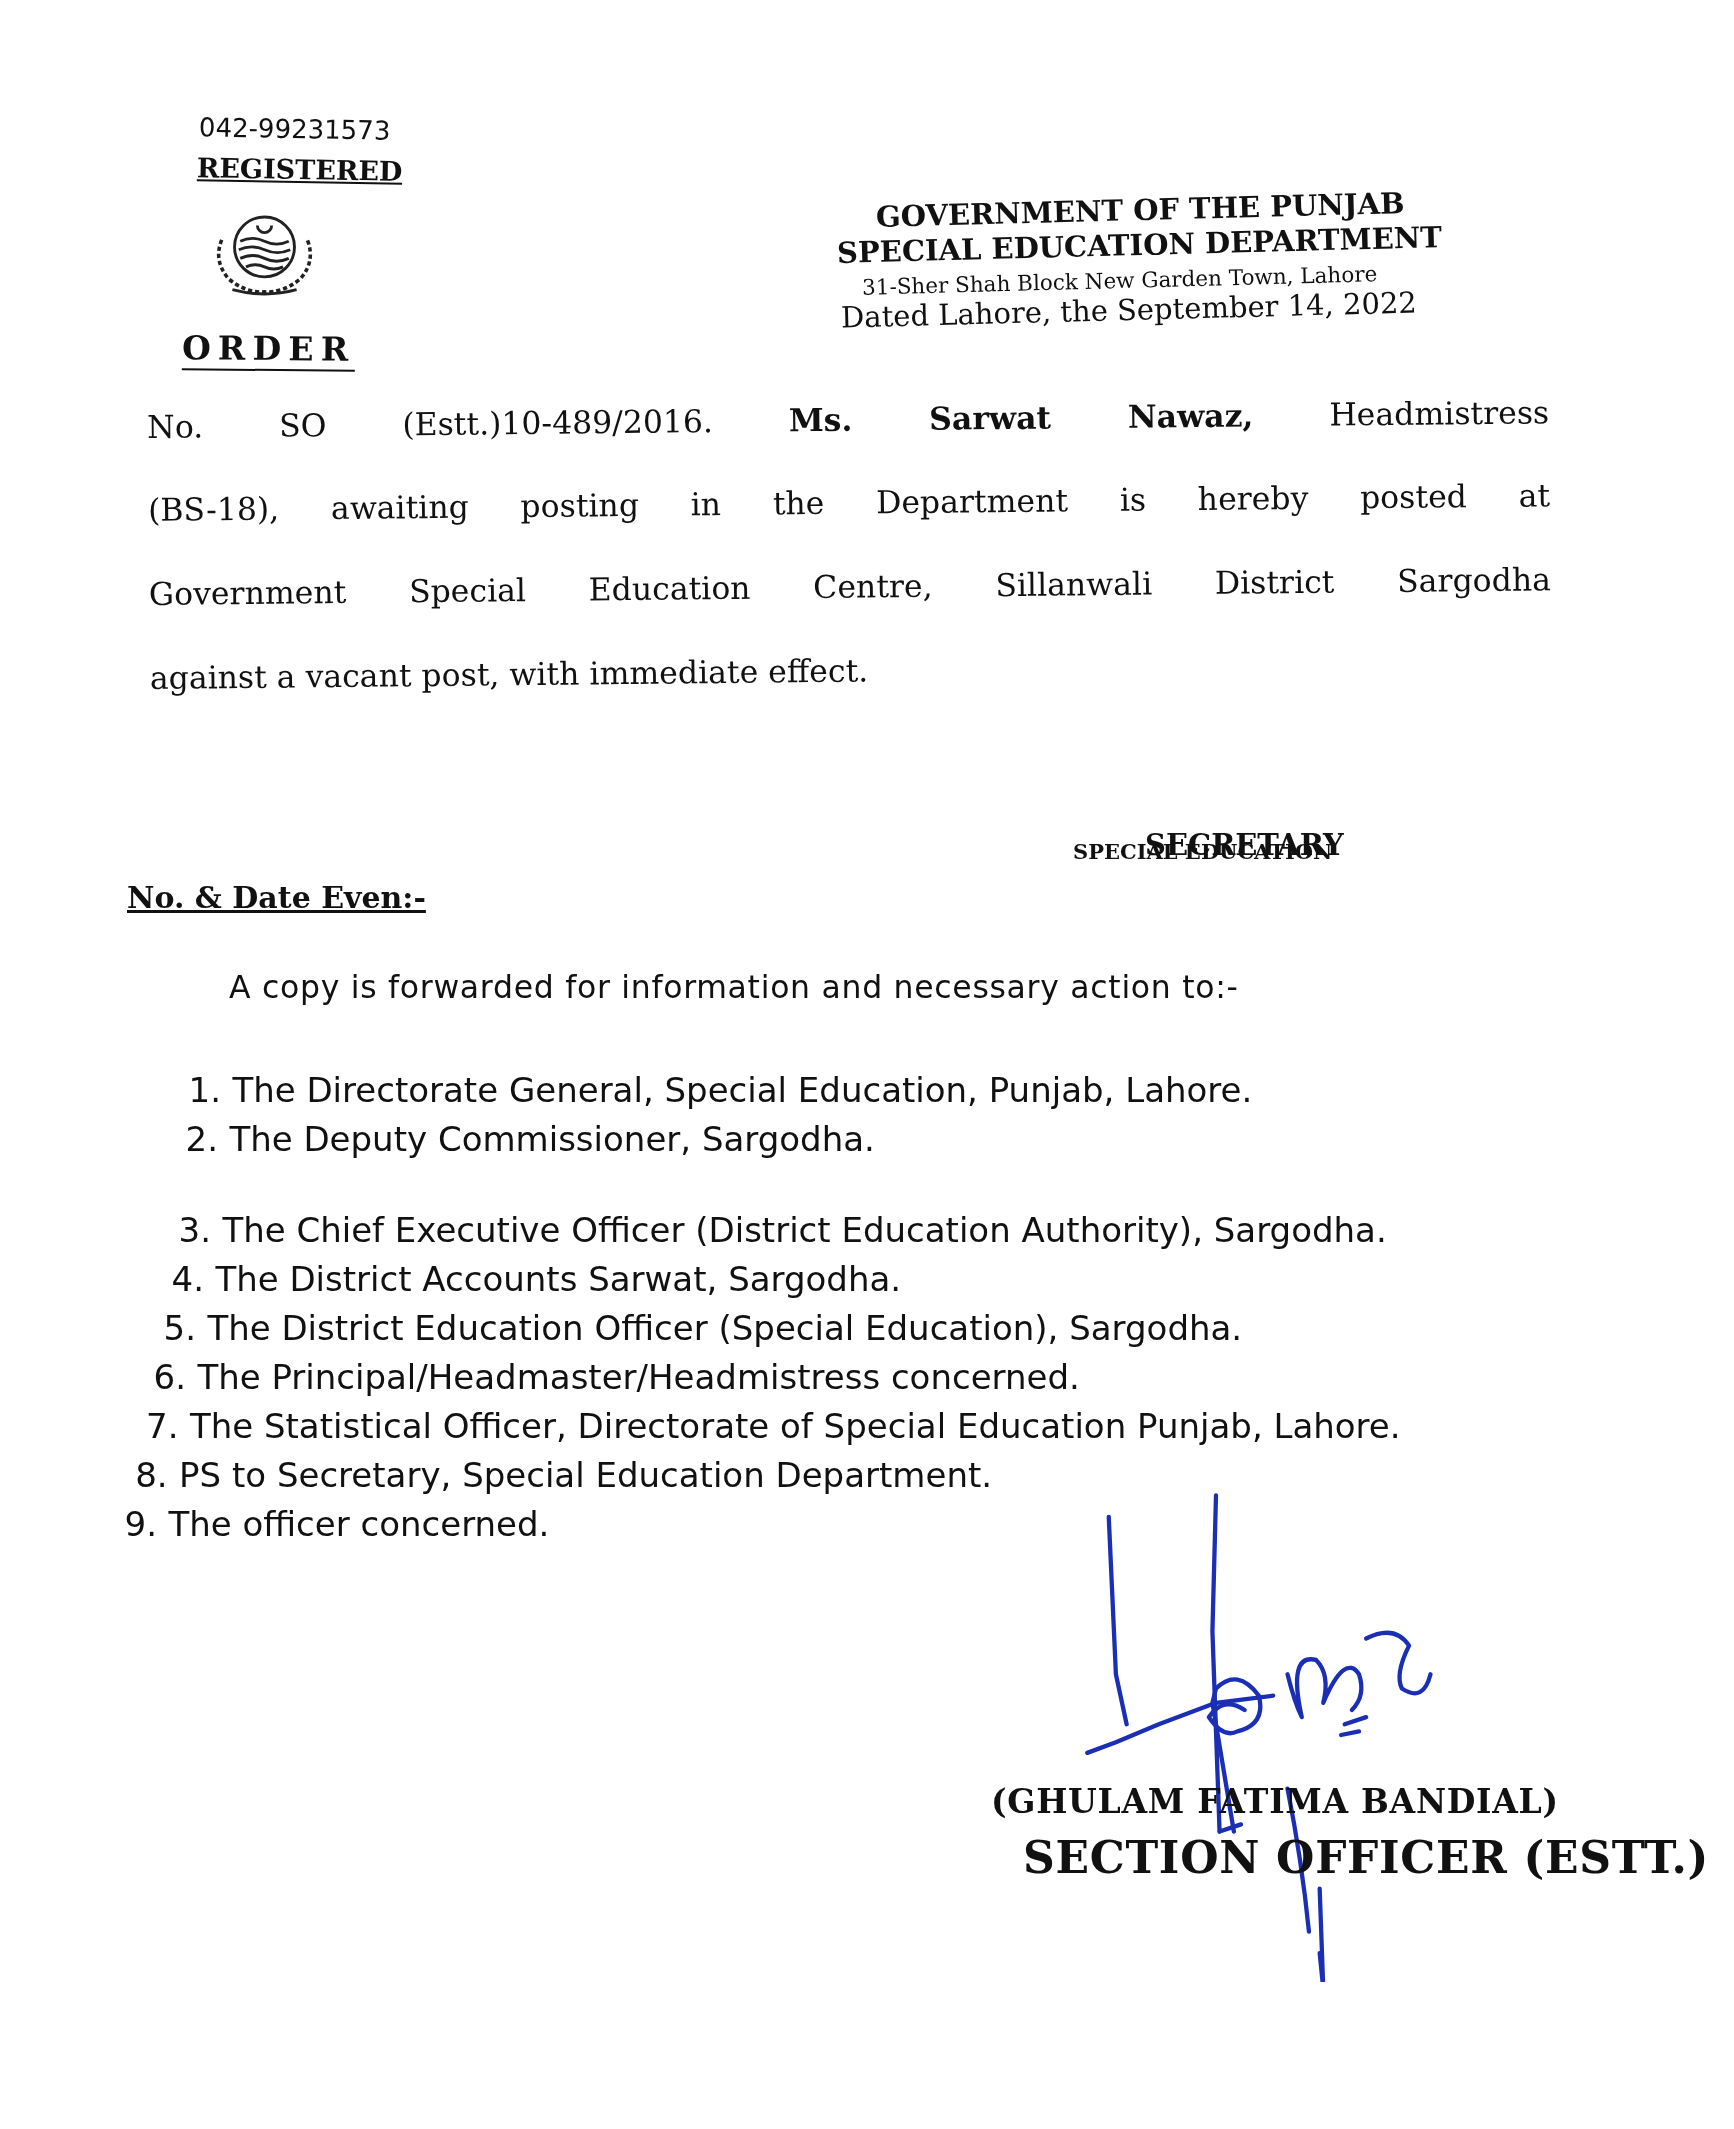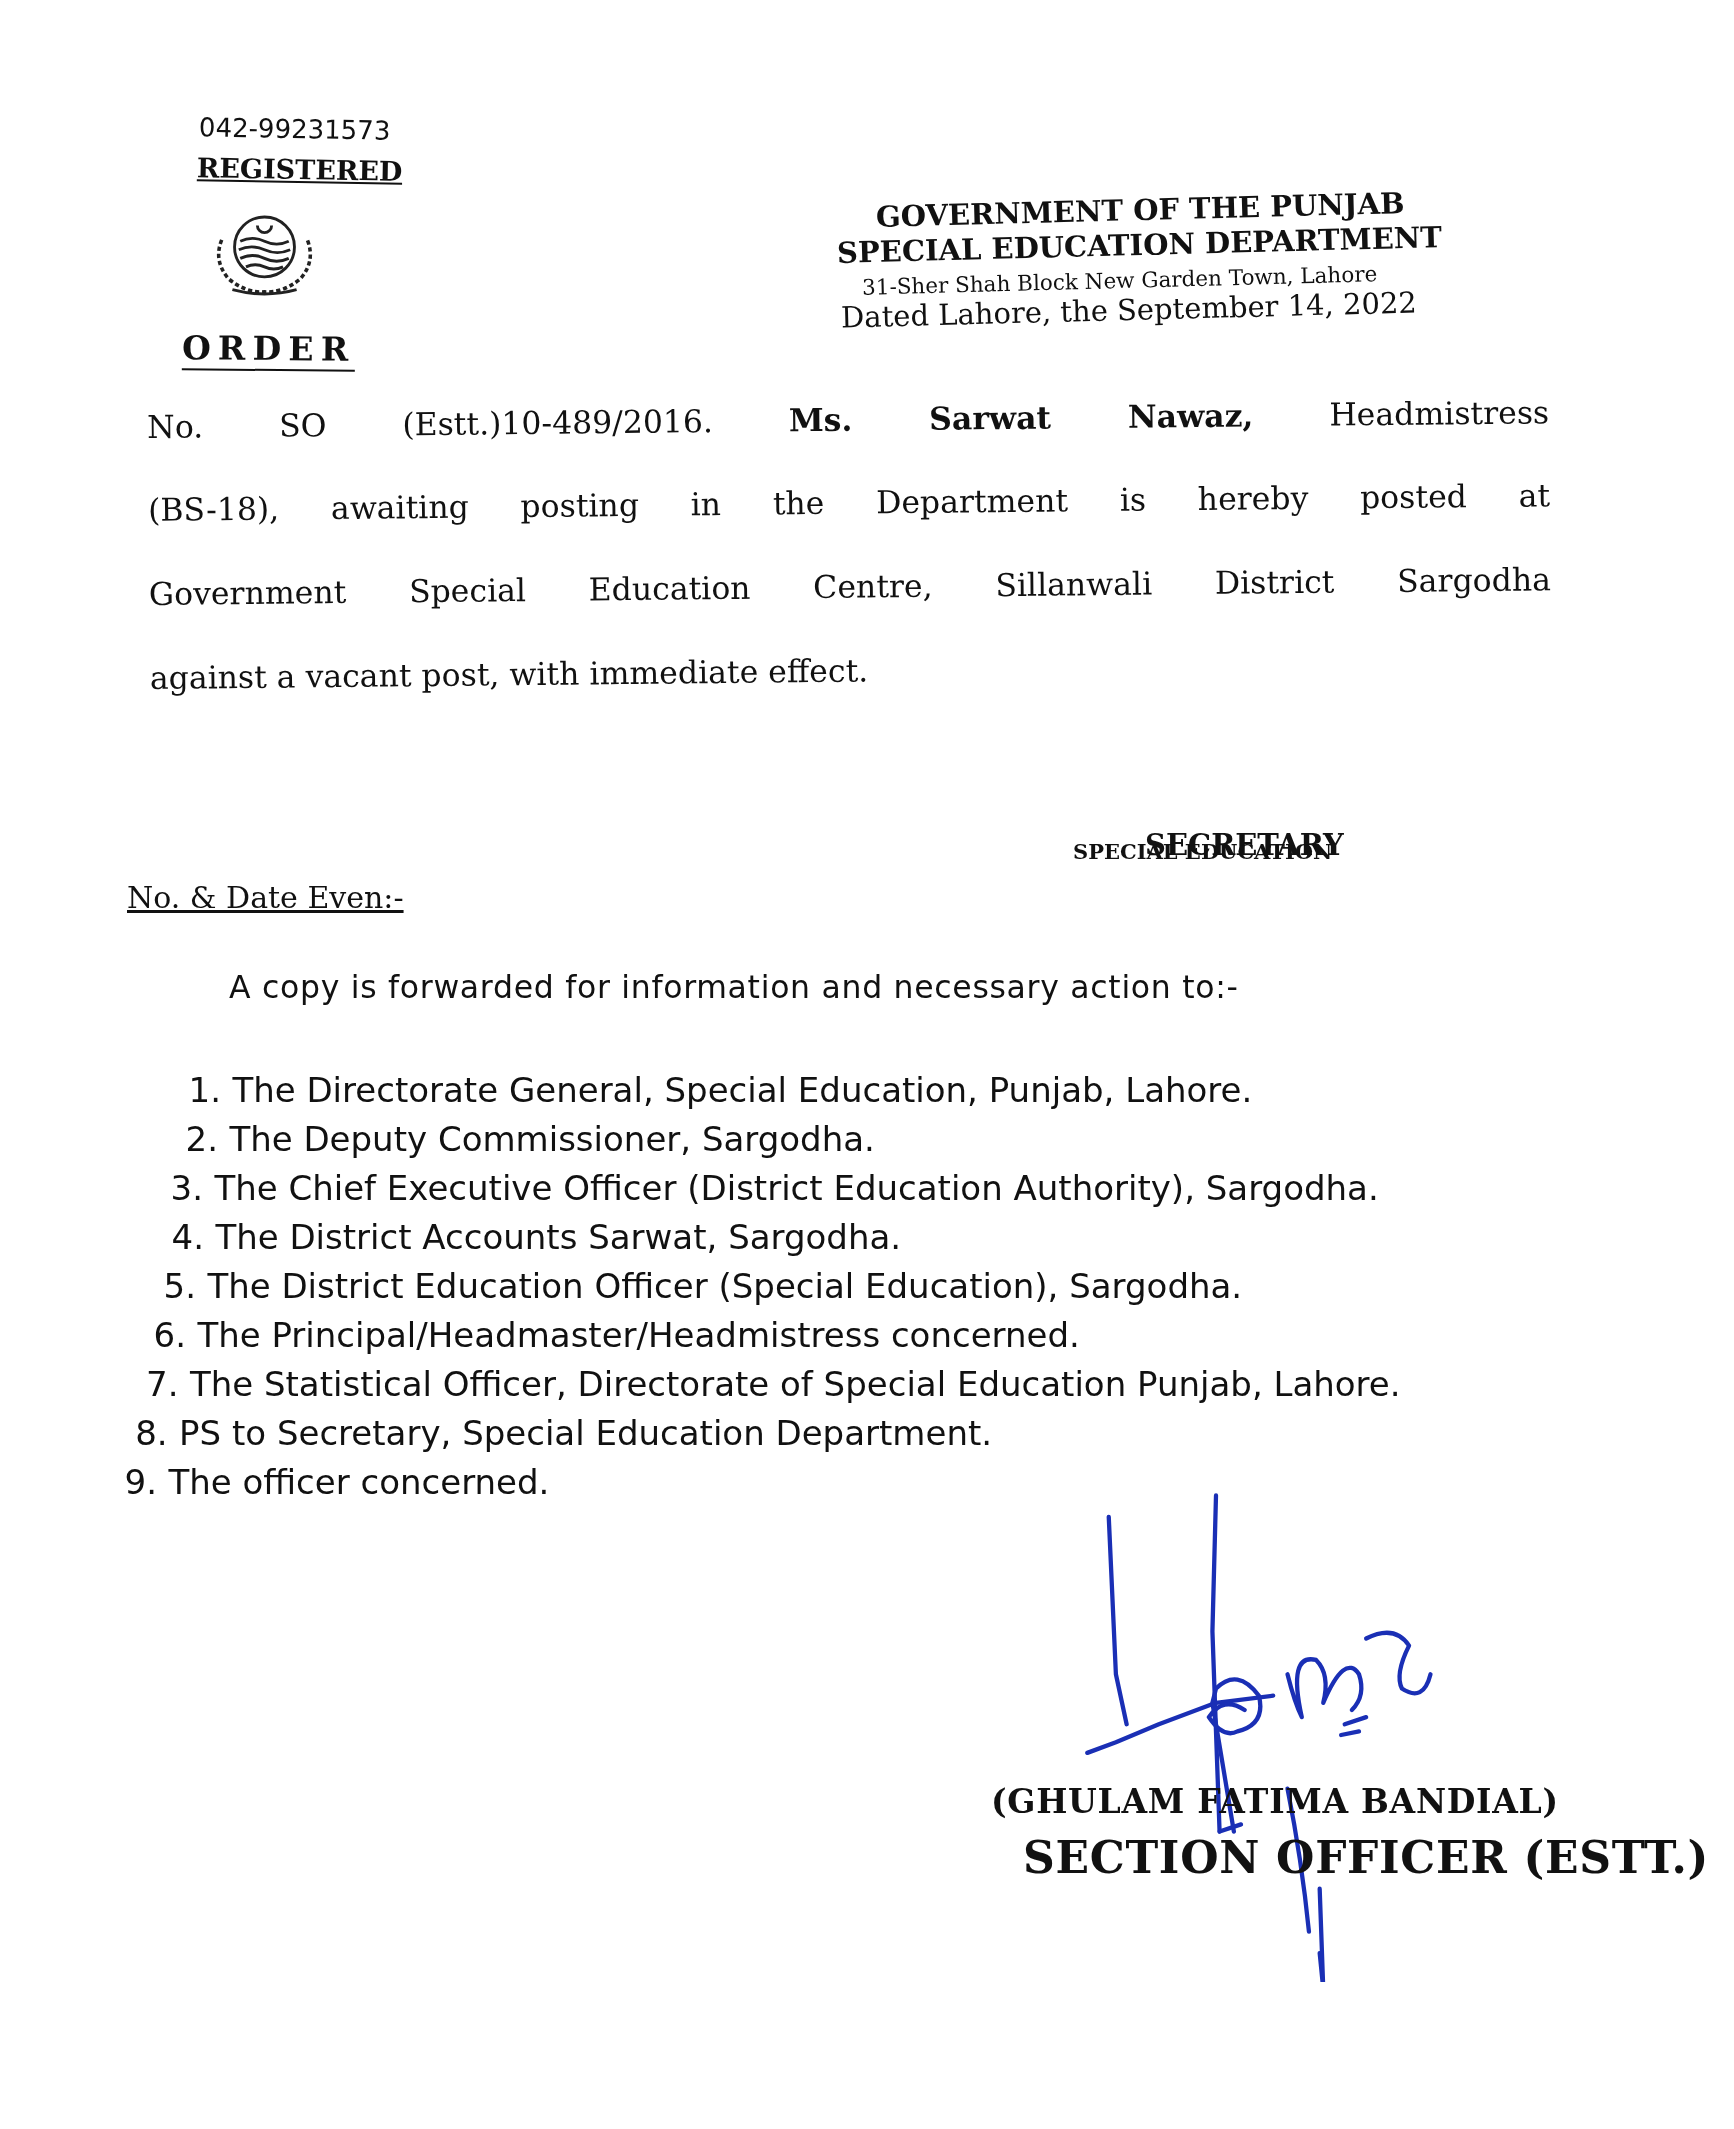--- a/index.html
+++ b/index.html
@@ -15,21 +15,21 @@
   .gov1 { left: 876px; top: 193px; font-size: 29px; font-weight: bold; transform: rotate(-1.5deg); }
   .gov2 { left: 837px; top: 228px; font-size: 29px; font-weight: bold; transform: rotate(-1.5deg); }
   .gov3 { left: 862px; top: 268px; font-size: 21.5px; transform: rotate(-1.5deg); }
   .gov4 { left: 841px; top: 293px; font-size: 29px; transform: rotate(-1.5deg); }
   .para { left: 147px; top: 408px; width: 1402px; font-size: 31.5px; white-space: normal; transform: rotate(-0.6deg); transform-origin: left top; }
   .para-line { display: block; height: 84px; text-align: justify; text-align-last: justify; }
   .para-line.last { text-align-last: left; }
   .para b { font-weight: bold; }
   .sec1 { left: 1145px; top: 798px; font-size: 29px; font-weight: bold; margin-top: 30px; }
   .sec2 { left: 1073px; top: 839px; font-size: 21px; font-weight: bold; }
-  .nodate { left: 127px; top: 880px; font-size: 30px; font-weight: normal; text-decoration: underline; }
+  .nodate { left: 127px; top: 880px; font-size: 30px; font-weight: bold; text-decoration: underline; }
   .forward { left: 229px; top: 969px; font-size: 31.5px; font-family: "DejaVu Sans", sans-serif; letter-spacing: 0.7px; }
   .list { left: 107px; top: 1066px; width: 1538px; font-size: 34px; font-family: "DejaVu Sans", sans-serif; line-height: 49px; }
   .li { position: relative; display: block; }
   .li .num { display: inline-block; width: 50px; text-align: right; margin-right: 11.4px; }
   .li .txt { display: inline-block; vertical-align: top; white-space: normal; }
   .sig-svg { left: 1073px; top: 1488px; width: 429px; height: 494px; }
   .signer1 { left: 991px; top: 1782px; font-size: 33px; font-weight: bold; letter-spacing: 0.7px; }
   .signer2 { left: 1023px; top: 1832px; font-size: 44px; font-weight: bold; letter-spacing: 0.7px; }
 </style>
 </head>
@@ -65,21 +65,21 @@
 
 <div class="abs sec1">SECRETARY</div>
 <div class="abs sec2">SPECIAL EDUCATION</div>
 
 <div class="abs nodate">No. &amp; Date Even:-</div>
 <div class="abs forward">A copy is forwarded for information and necessary action to:-</div>
 
 <div class="abs list">
   <div class="li" style="left:64px;"><span class="num">1.</span><span class="txt">The Directorate General, Special Education, Punjab, Lahore.</span></div>
   <div class="li" style="left:61px;"><span class="num">2.</span><span class="txt">The Deputy Commissioner, Sargodha.</span></div>
-  <div class="li" style="left:46px;"><span class="num">3.</span><span class="txt" style="width:1288px;">The Chief Executive Officer (District Education Authority), Sargodha.</span></div>
+  <div class="li" style="left:54px;margin-top:42px;"><span class="num">3.</span><span class="txt" style="width:1288px;">The Chief Executive Officer (District Education Authority), Sargodha.</span></div>
   <div class="li" style="left:47px;"><span class="num">4.</span><span class="txt">The District Accounts Sarwat, Sargodha.</span></div>
   <div class="li" style="left:39px;"><span class="num">5.</span><span class="txt">The District Education Officer (Special Education), Sargodha.</span></div>
   <div class="li" style="left:29px;"><span class="num">6.</span><span class="txt">The Principal/Headmaster/Headmistress concerned.</span></div>
   <div class="li" style="left:21.5px;"><span class="num">7.</span><span class="txt" style="width:1431px;">The Statistical Officer, Directorate of Special Education Punjab, Lahore.</span></div>
   <div class="li" style="left:10.7px;"><span class="num">8.</span><span class="txt">PS to Secretary, Special Education Department.</span></div>
   <div class="li" style="left:0px;"><span class="num">9.</span><span class="txt">The officer concerned.</span></div>
 </div>
 
 <svg class="abs sig-svg" viewBox="0 0 600 690">
   <g fill="none" stroke="#1a2fb5" stroke-width="6" stroke-linecap="round" stroke-linejoin="round">

